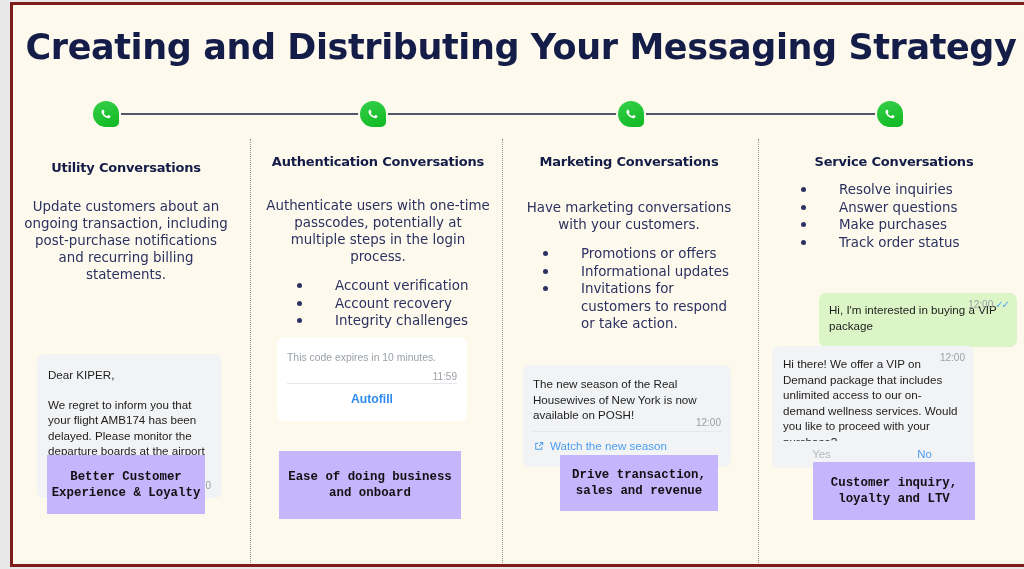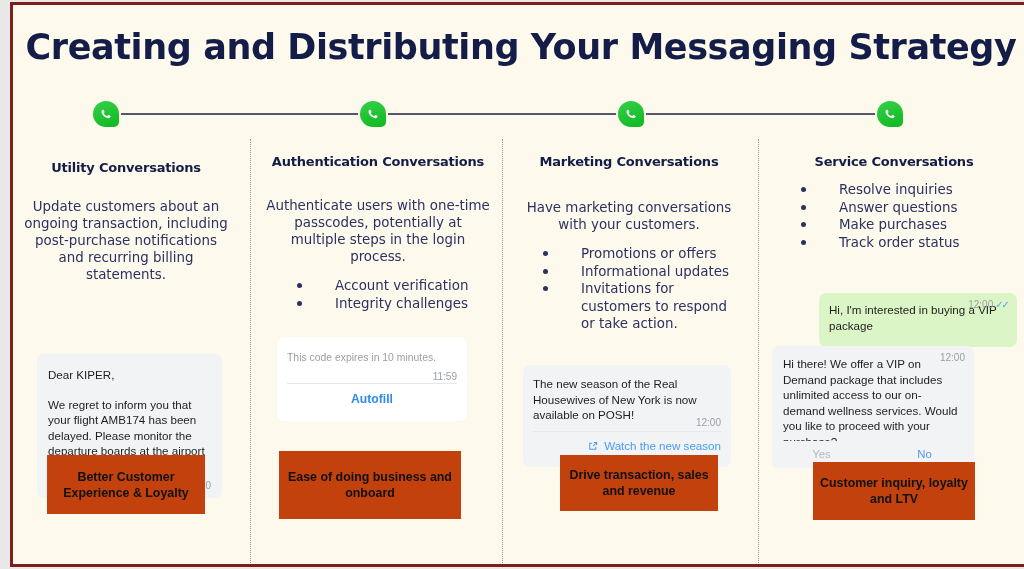--- a/index.html
+++ b/index.html
@@ -190,23 +190,23 @@
   .stamp.inline-stamp {
     float: none;
     position: absolute;
     right: 9px;
     bottom: 6px;
   }
   .ticks { color: #4fa8f7; margin-left: 2px; letter-spacing: -2px; }
 
   
   .callout {
-    background: #c2410c;
+    background: #c4b5fd;
     color: #111111;
-    font-family: Liberation Sans, sans-serif;
+    font-family: Liberation Mono, monospace;
     font-size: 12.4px;
     font-weight: bold;
     line-height: 16px;
     text-align: center;
     display: flex;
     align-items: center;
     justify-content: center;
     box-sizing: border-box;
   }
 
@@ -253,21 +253,21 @@
 
   
   #c2-bubble {
     position: absolute;
     left: 10px; top: 220px;
     width: 208px;
     padding: 11px 10px 6px 10px;
   }
   #c2-link {
     border-top: 1px solid #e6e7ea;
-    text-align: right;
+    text-align: left;
     color: #4a9cf0;
     font-size: 11.6px;
     padding: 6px 0 7px 0;
   }
   #c2-link svg { vertical-align: -2px; margin-right: 5px; }
   #c2-callout {
     position: absolute;
     left: 47px; top: 310px;
     width: 158px; height: 56px;
   }
@@ -375,20 +375,21 @@
 
     <div class="callout" id="c0-callout">Better Customer Experience &amp; Loyalty</div>
 
   </div>
 
   <div class="col" id="col1">
     <div class="col-title">Authentication Conversations</div>
     <div class="col-desc">Authenticate users with one-time passcodes, potentially at multiple steps in the login process.</div>
     <ul class="bullets">
       <li>Account verification</li>
+      <li>Account recovery</li>
       <li>Integrity challenges</li>
     </ul>
 
     <div class="bubble bubble-white" id="c1-bubble">
       <div id="c1-expire">This code expires in 10 minutes.</div>
       <div id="c1-stamp-row">
         <span class="stamp" style="float:none;">11:59</span>
       </div>
       <div id="c1-autofill">Autofill</div>
     </div>

